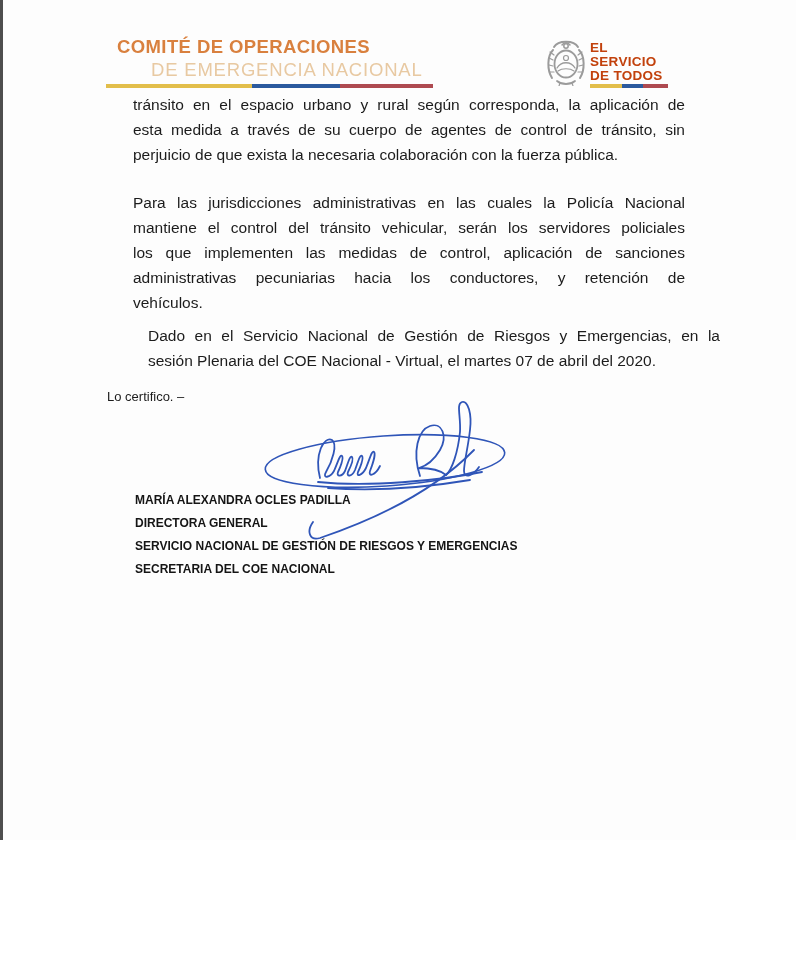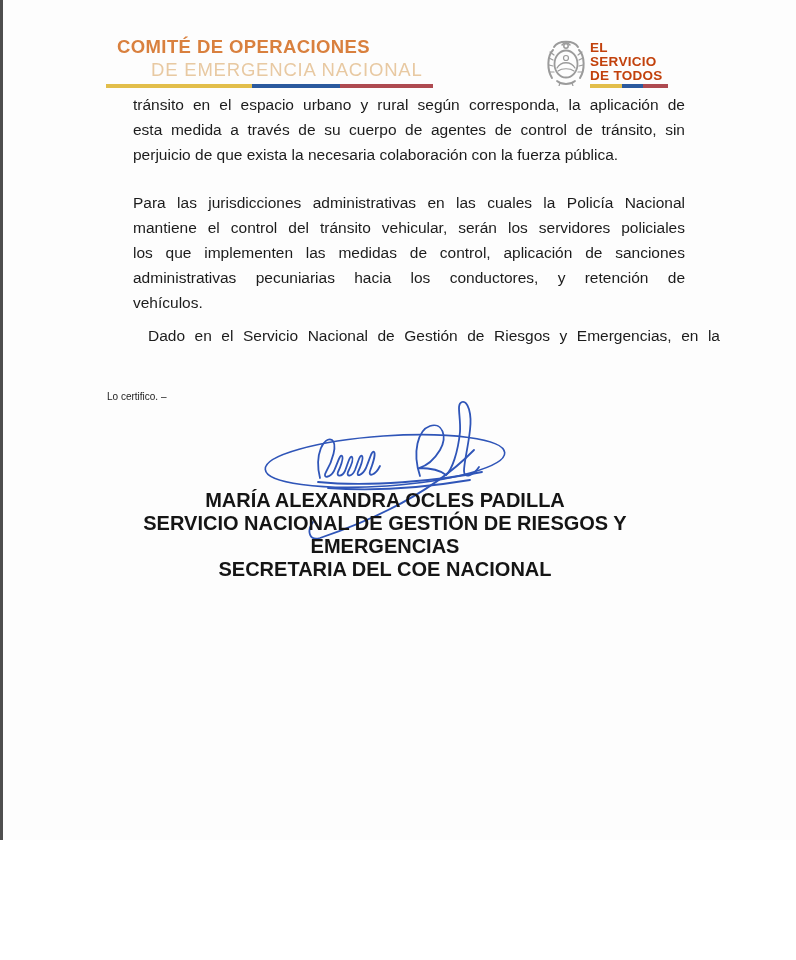--- a/index.html
+++ b/index.html
@@ -76,35 +76,34 @@
   .para .line.j {
     text-align: justify;
     text-align-last: justify;
   }
   .para-1 { left: 133px; top: 92px;  width: 552px; }
   .para-2 { left: 133px; top: 190px; width: 552px; }
   .para-3 { left: 112px; top: 323px; width: 572px; margin-left: 36px; }
   .certify-line {
     position: absolute;
     left: 107px; top: 384px;
-    font-size: 10px;
+    font-size: 13px;
     line-height: 25px;
   }
   
   .signature-svg {
     position: absolute;
     left: 248px; top: 392px;
     width: 292px; height: 156px;
   }
   .signatory-block {
     position: absolute;
-    left: 125px; top: 489px;
+    left: 135px; top: 489px;
     width: 520px;
-    text-align: center;
-    font-size: 20px;
+    font-size: 12px;
     font-weight: bold;
     line-height: 23px;
     color: #151515;
   }
 </style>
 </head>
 <body>
 
 <div class="page">
 
@@ -153,20 +152,21 @@
   <div class="para para-2">
     <div class="line j">Para las jurisdicciones administrativas en las cuales la Policía Nacional</div>
     <div class="line j">mantiene el control del tránsito vehicular, serán los servidores policiales</div>
     <div class="line j">los que implementen las medidas de control, aplicación de sanciones</div>
     <div class="line j">administrativas pecuniarias hacia los conductores, y retención de</div>
     <div class="line">vehículos.</div>
   </div>
 
   <div class="para para-3">
     <div class="line j">Dado en el Servicio Nacional de Gestión de Riesgos y Emergencias, en la</div>
+    <div class="line">sesión Plenaria del COE Nacional - Virtual, el martes 07 de abril del 2020.</div>
   </div>
 
   <div class="certify-line">Lo certifico. –</div>
 
   <svg class="signature-svg" viewBox="0 0 292 156" fill="none" stroke="#2f55b8" stroke-width="1.8" stroke-linecap="round" stroke-linejoin="round">
     <ellipse cx="137" cy="69" rx="120" ry="25" transform="rotate(-4 137 69)" stroke-width="1.6"></ellipse>
     <path d="M72,86 C66,62 76,44 84,48 C90,52 84,70 78,80 C74,87 82,86 86,79
              C90,70 92,62 94,64 C96,66 92,76 90,80 C88,85 94,85 97,79
              C100,71 102,63 104,65 C106,67 102,76 100,80 C98,85 104,85 107,78
              C110,70 112,62 114,64 C116,66 112,76 110,80 C108,85 114,84 118,76
@@ -175,17 +175,18 @@
              C186,68 178,74 171,76 C181,76 192,78 198,83"></path>
     <path d="M198,83 C204,78 210,60 212,40 C213,24 208,12 214,10
              C220,8 224,22 222,38 C220,56 216,70 216,79 C216,87 225,84 231,75"></path>
     <path d="M70,90 C120,95 190,89 234,80"></path>
     <path d="M80,96 C130,100 180,95 222,88"></path>
     <path d="M226,58 C185,100 125,128 72,146 C62,149 58,140 65,130"></path>
   </svg>
 
   <div class="signatory-block">
     <div>MARÍA ALEXANDRA OCLES PADILLA</div>
+    <div>DIRECTORA GENERAL</div>
     <div>SERVICIO NACIONAL DE GESTIÓN DE RIESGOS Y EMERGENCIAS</div>
     <div>SECRETARIA DEL COE NACIONAL</div>
   </div>
 
 </div>
 
 </body></html>

